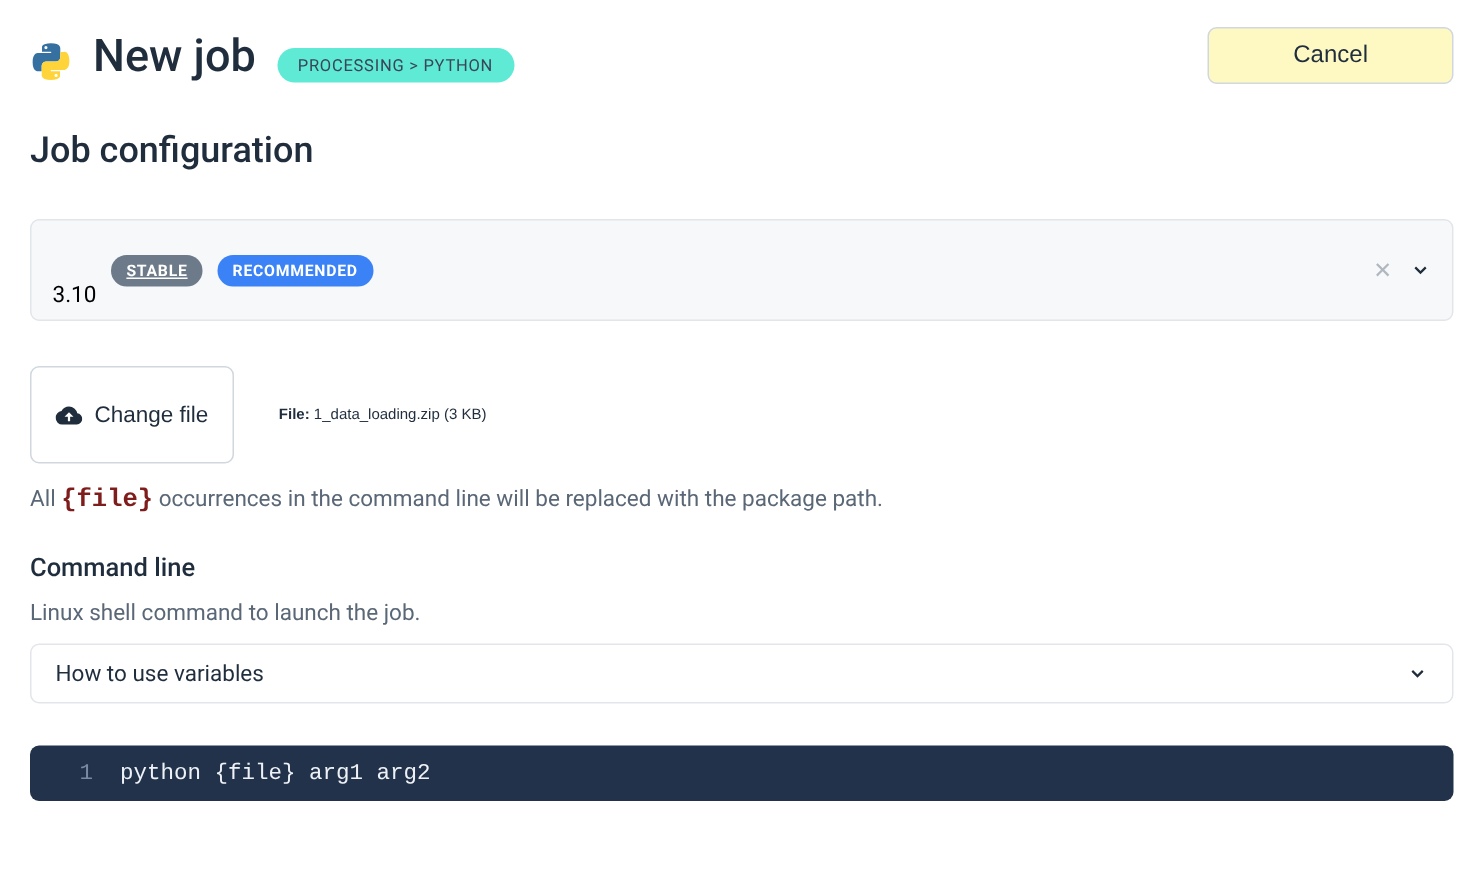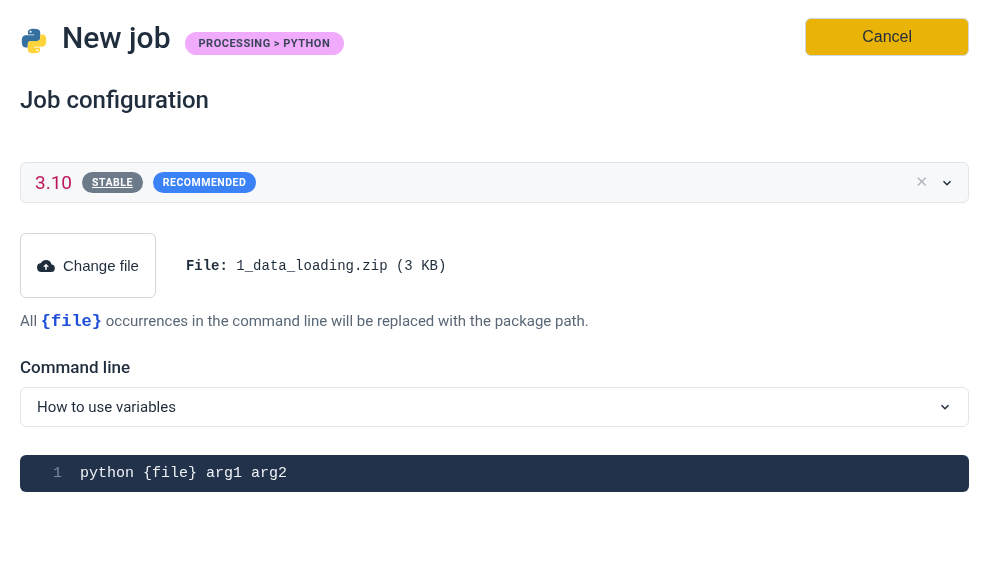--- a/index.html
+++ b/index.html
@@ -24,43 +24,43 @@
   .python-logo {
     width: 28px;
     height: 28px;
   }
   .page-title {
     font-size: 30px;
     font-weight: 500;
     color: #1f2d3d;
   }
   .breadcrumb-pill {
-    background: #f0abfc;
+    background: #5eead4;
     border-radius: 14px;
     padding: 5px 14px;
     font-size: 11px;
-    font-weight: 700;
+    font-weight: 400;
     letter-spacing: 0.5px;
     color: #3a4658;
     text-transform: uppercase;
   }
   .cancel-btn {
     border: 1px solid #d0d7de;
-    background: #eab308;
+    background: #fef9c3;
     color: #1f2d3d;
     font-size: 16px;
     padding: 9px 56px;
     border-radius: 6px;
     cursor: pointer;
   }
   .section-title {
     font-size: 24px;
     font-weight: 500;
     color: #1f2d3d;
-    margin-bottom: 48px;
+    margin-bottom: 32px;
   }
   .field-label {
     font-size: 17px;
     font-weight: 500;
     color: #1f2d3d;
     margin-bottom: 10px;
   }
   .field-help {
     font-size: 15px;
     color: #5a6776;
@@ -71,22 +71,23 @@
     background: #f6f8fa;
     border-radius: 6px;
     padding: 8px 14px;
     display: flex;
     align-items: center;
     gap: 10px;
     position: relative;
     margin-bottom: 30px;
   }
   .runtime-version {
-    font-size: 19px;
-    color: #be185d;
+    font-size: 15px;
+    color: #000000;
+    margin-top: 32px;
   }
   .badge {
     font-size: 10.5px;
     font-weight: 700;
     letter-spacing: 0.5px;
     padding: 4px 10px;
     border-radius: 11px;
     color: #fff;
     text-transform: uppercase;
   }
@@ -123,34 +124,34 @@
     padding: 23px 16px;
     font-size: 15px;
     color: #1f2d3d;
     display: inline-flex;
     align-items: center;
     gap: 8px;
     cursor: pointer;
   }
   .upload-icon { width: 18px; height: 16px; }
   .file-info {
-    font-family: Liberation Mono, monospace;
-    font-size: 14px;
+    font-family: Liberation Sans, sans-serif;
+    font-size: 10px;
   }
   .file-info-label { font-weight: 700; }
   .file-hint {
     font-size: 15px;
     color: #5a6776;
     margin-bottom: 26px;
   }
   .file-hint .code {
     font-family: "Courier New", monospace;
     font-weight: 700;
     font-size: 17px;
-    color: #1d4ed8;
+    color: #7f1d1d;
   }
   .var-expand {
     border: 1px solid #e2e6ea;
     border-radius: 6px;
     padding: 10px 16px;
     display: flex;
     align-items: center;
     justify-content: space-between;
     font-size: 15px;
     color: #1f2d3d;
@@ -218,20 +219,21 @@
       <span>1_data_loading.zip (3 KB)</span>
     </span>
   </div>
   <div class="file-hint">
     <span>All </span><span class="code">{file}</span><span> occurrences in the command line will be replaced with the package path.</span>
   </div>
 </div>
 
 <div class="section-block">
   <div class="field-label">Command line</div>
+  <div class="field-help">Linux shell command to launch the job.</div>
   <div class="var-expand">
     <span>How to use variables</span>
     <svg class="chevron" viewBox="0 0 24 24" fill="none" stroke="#1f2d3d" stroke-width="2.5">
         <polyline points="6 9 12 15 18 9"></polyline>
       </svg>
   </div>
   <div class="code-editor">
     <div class="line-no">1</div>
     <div class="code-text">python {file} arg1 arg2</div>
   </div>

